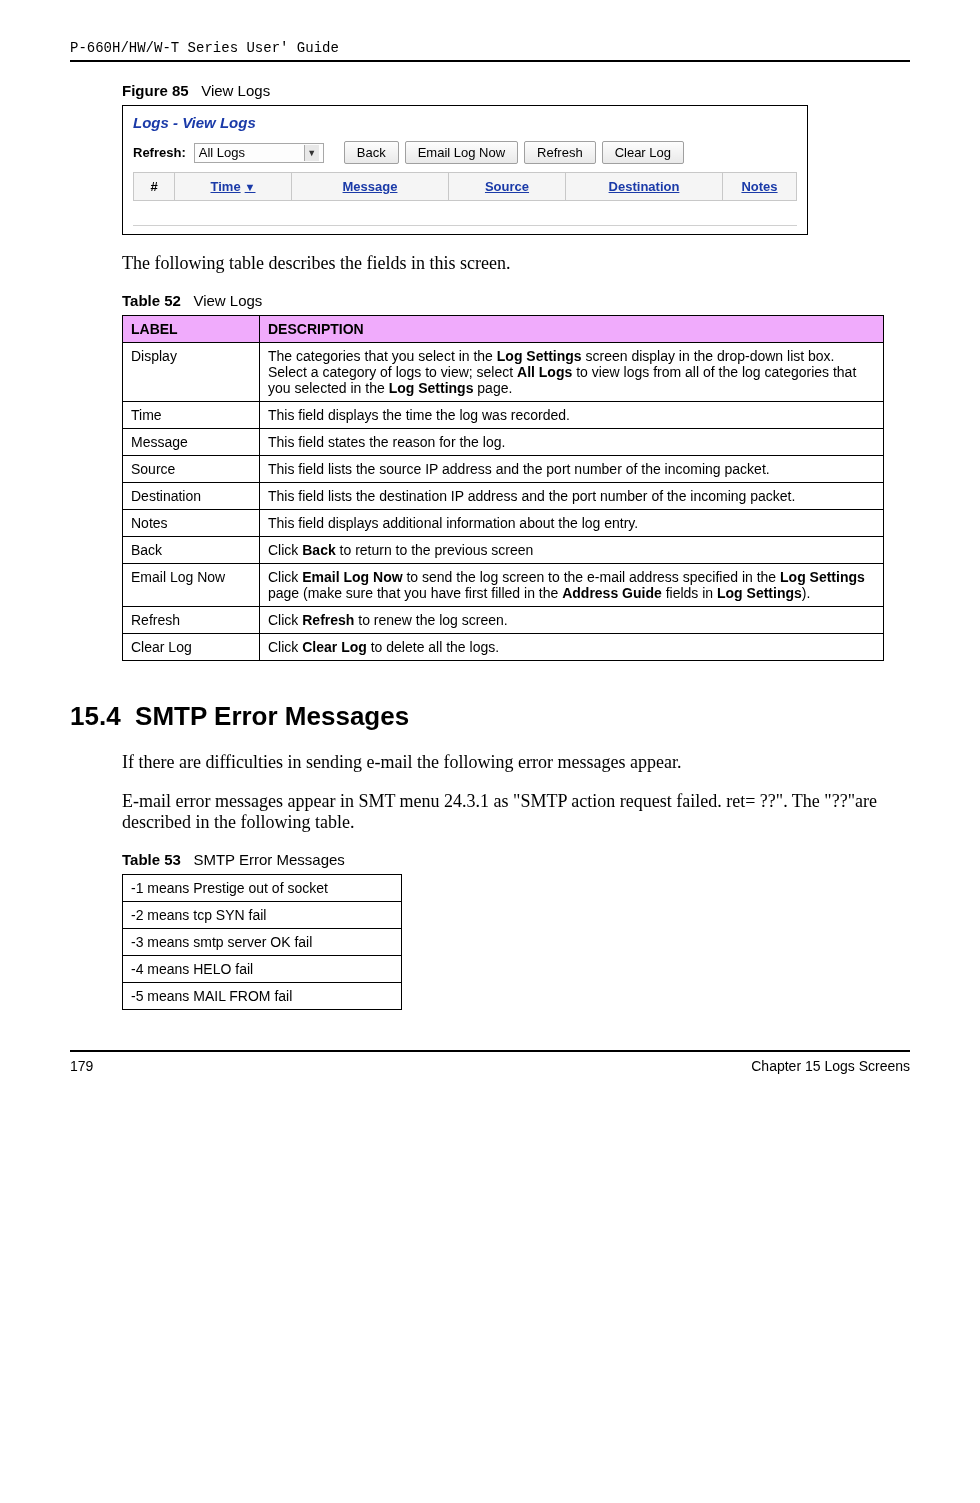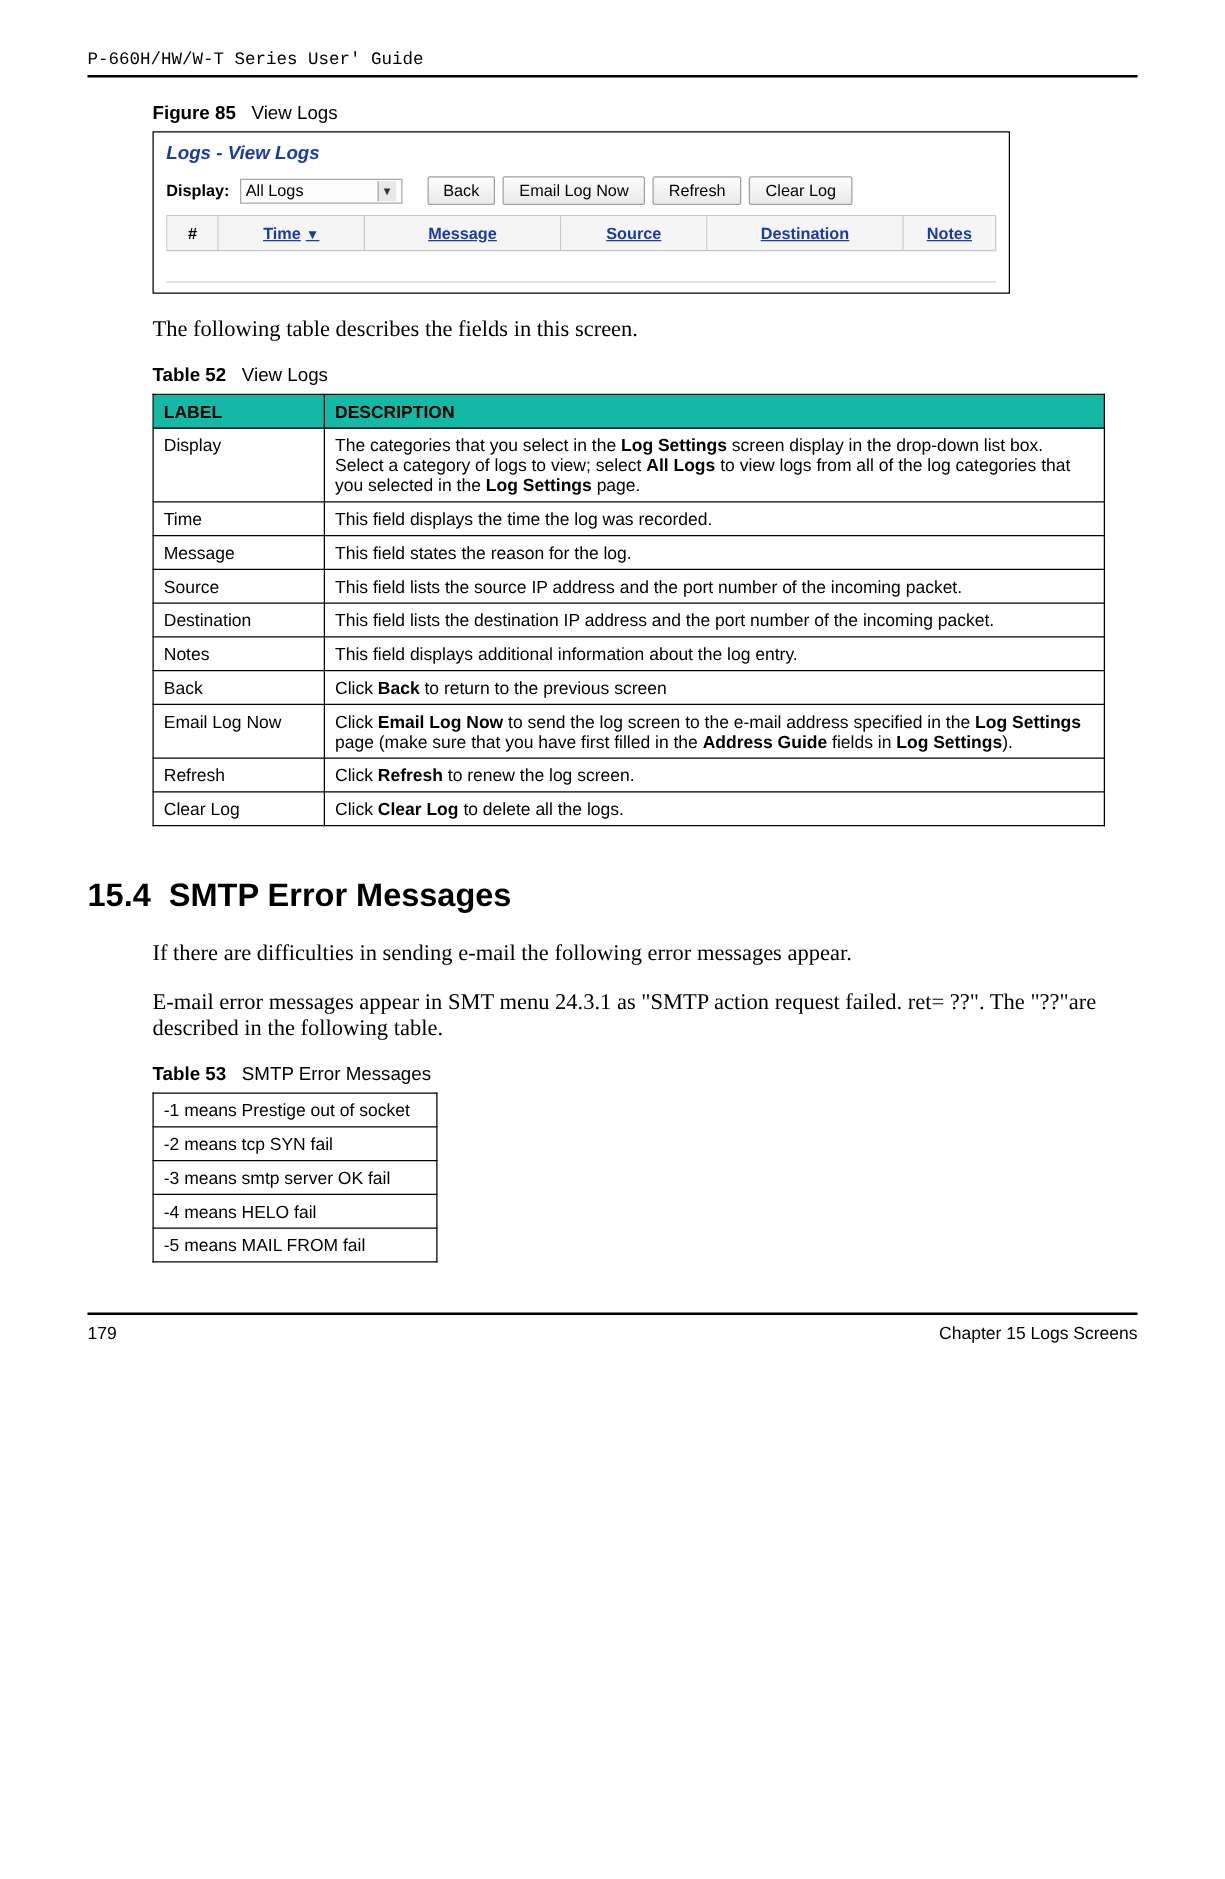--- a/index.html
+++ b/index.html
@@ -126,34 +126,34 @@
     font-family: Arial, Helvetica, sans-serif;
     font-size: 14px;
   }
   table.data th, table.data td {
     border: 1px solid #000;
     padding: 5px 8px;
     text-align: left;
     vertical-align: top;
   }
   table.data th {
-    background: #14b8a6;
+    background: #f0abfc;
     font-weight: bold;
   }
   table.data .col-label { width: 120px; }
 
   h2.section {
     font-family: Arial, Helvetica, sans-serif;
     font-size: 26px;
     font-weight: bold;
     margin: 40px 0 20px 0;
   }
   table.smtp {
     border-collapse: collapse;
-    width: 228px;
+    width: 280px;
     font-family: Arial, Helvetica, sans-serif;
     font-size: 14px;
   }
   table.smtp td {
     border: 1px solid #000;
     padding: 5px 8px;
   }
   .footer {
     margin-top: 40px;
     border-top: 2px solid #000;
@@ -173,21 +173,21 @@
 <div class="indent-block">
 
   <div class="fig-caption">
     <b>Figure 85</b>&nbsp;&nbsp;
     <span>View Logs</span>
   </div>
 
   <div class="screenshot-frame">
     <div class="ss-title">Logs - View Logs</div>
     <div class="ss-row">
-      <span class="ss-label">Display:</span>
+      <span class="ss-label">Refresh:</span>
       <div class="ss-select">
         <span>All Logs</span>
         <span class="ss-select-arrow">▼</span>
       </div>
       <span style="flex:0 0 8px"></span>
       <div class="ss-btn">Back</div>
       <div class="ss-btn">Email Log Now</div>
       <div class="ss-btn">Refresh</div>
       <div class="ss-btn">Clear Log</div>
     </div>

